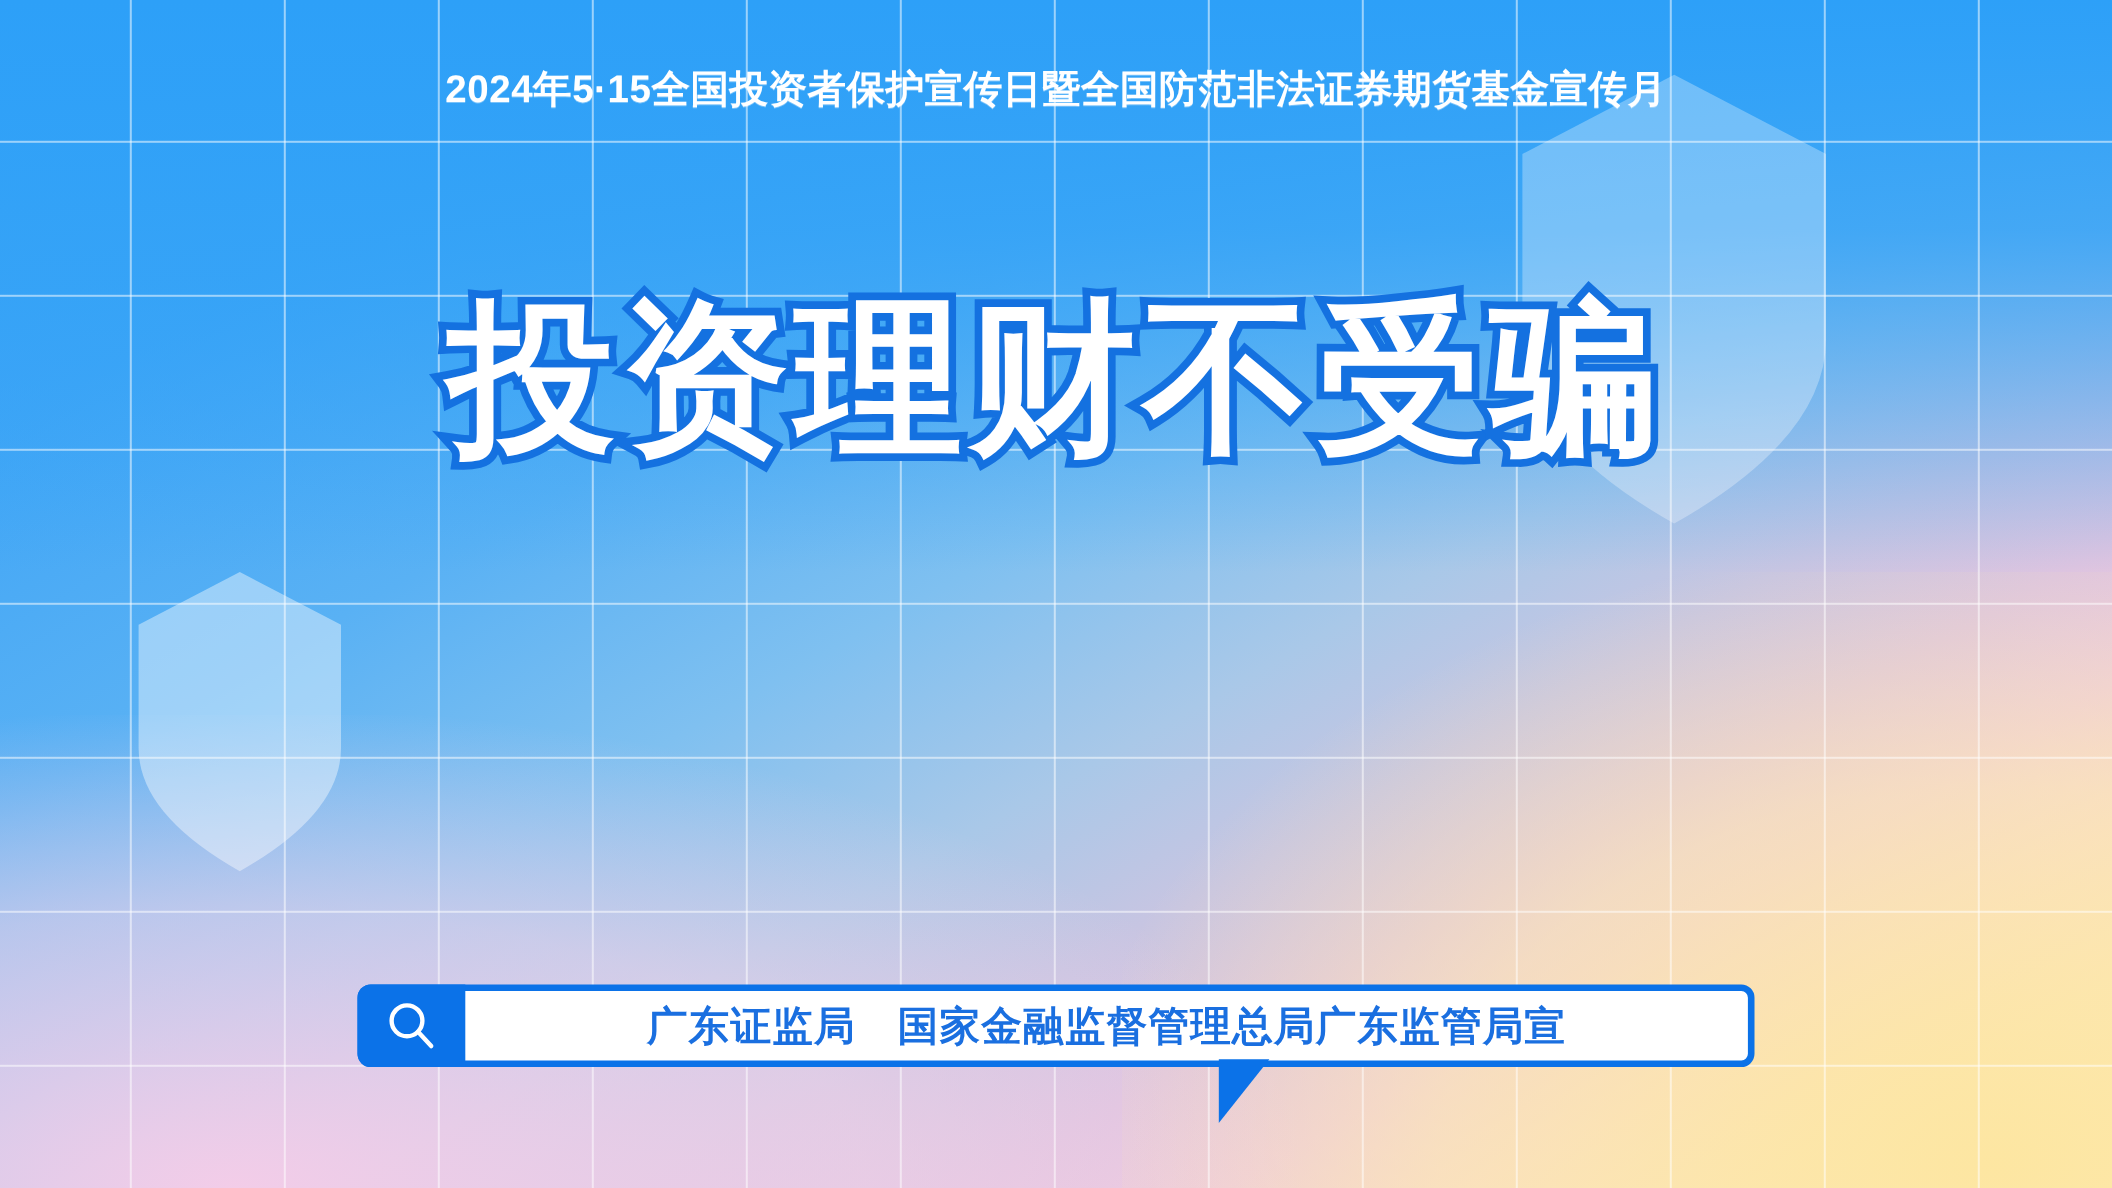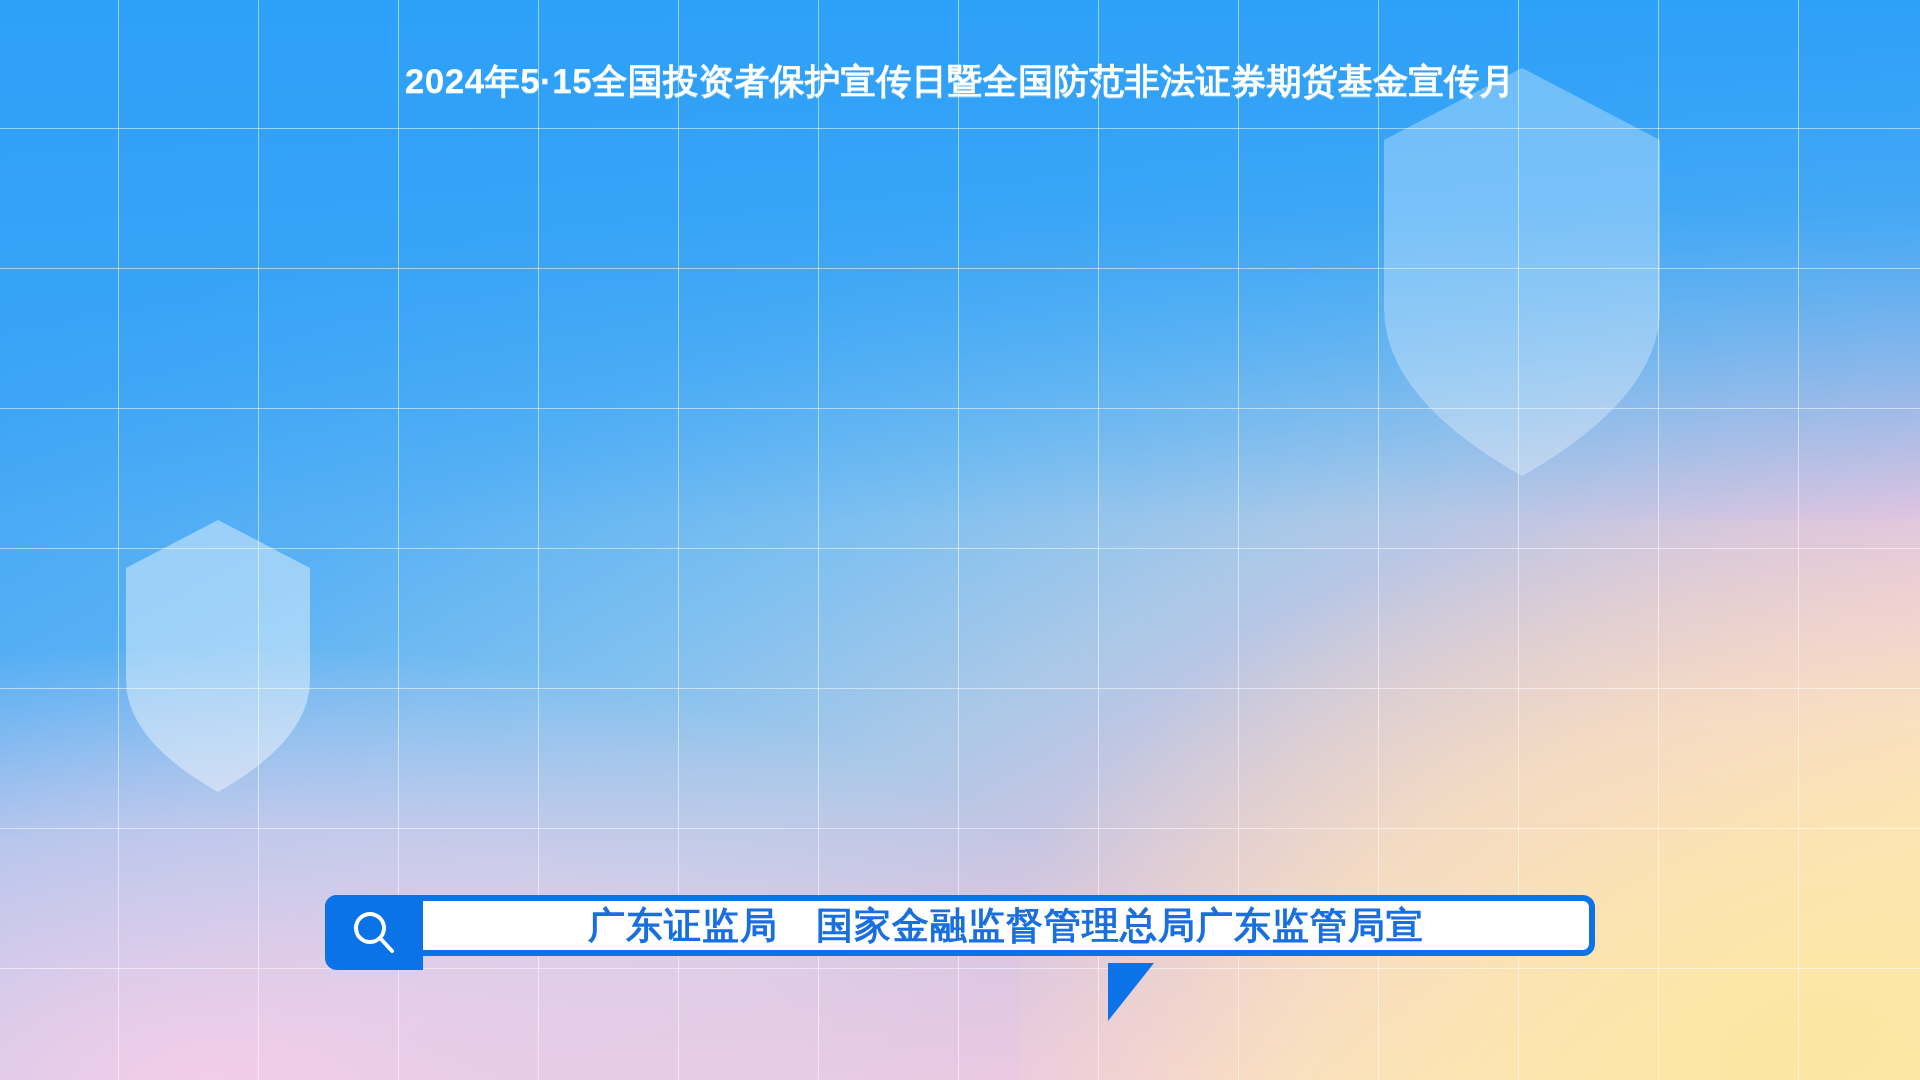--- a/index.html
+++ b/index.html
@@ -92,21 +92,21 @@
     white-space:nowrap;
     -webkit-text-stroke:14px #1471e0;
     paint-order:stroke fill;
     text-shadow:0 0 0 #1471e0;
   }
 
   
   .credit-wrap {
     position:absolute;
     left:325px; top:895px;
-    width:1270px; height:61px;
+    width:1270px; height:75px;
   }
   .credit-bar {
     position:relative;
     width:100%; height:100%;
     background:#ffffff;
     border:6px solid #0b72e8;
     border-radius:12px;
     display:flex; align-items:center;
   }
   .search-box {
@@ -149,20 +149,21 @@
   <svg class="shield big" viewBox="0 0 100 140">
     <path d="M50 2 L96 26 L96 82 Q96 112 50 138 Q4 112 4 82 L4 26 Z" fill="#ffffff"></path>
   </svg>
   <svg class="shield small" viewBox="0 0 100 140">
     <path d="M50 2 L96 26 L96 82 Q96 112 50 138 Q4 112 4 82 L4 26 Z" fill="#ffffff"></path>
   </svg>
 
   <div class="header-title">2024年5·15全国投资者保护宣传日暨全国防范非法证券期货基金宣传月</div>
 
   <div class="headline">
+    <div class="hl-line">投资理财不受骗</div>
   </div>
 
   <div class="credit-wrap">
     <div class="credit-bar">
       <div class="search-box">
         <svg width="52" height="52" viewBox="0 0 52 52">
           <circle cx="22" cy="21" r="14" fill="none" stroke="#ffffff" stroke-width="4"></circle>
           <line x1="32" y1="31" x2="44" y2="44" stroke="#ffffff" stroke-width="4" stroke-linecap="round"></line>
         </svg>
       </div>

